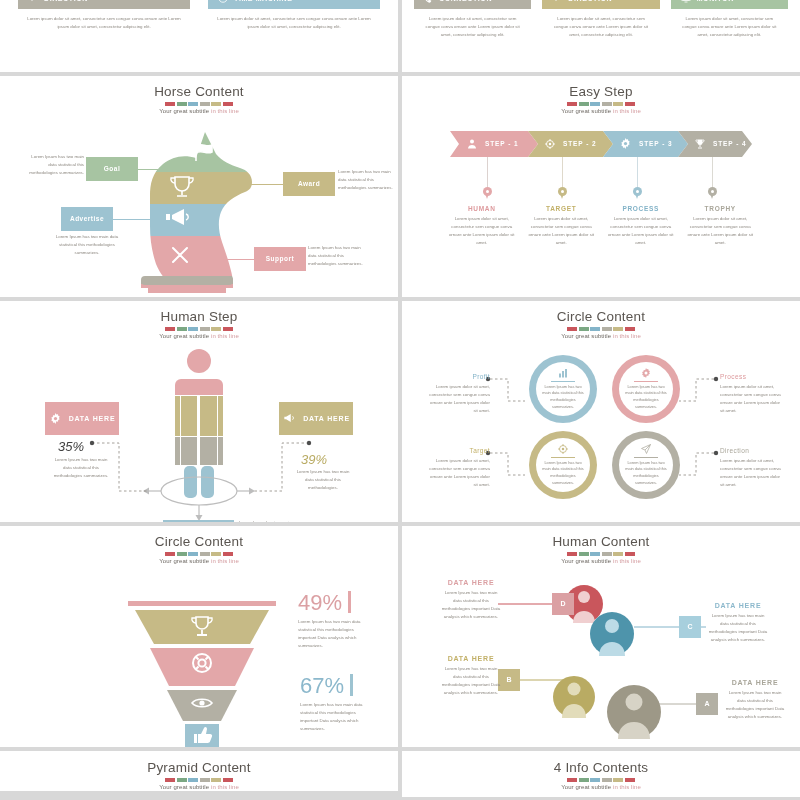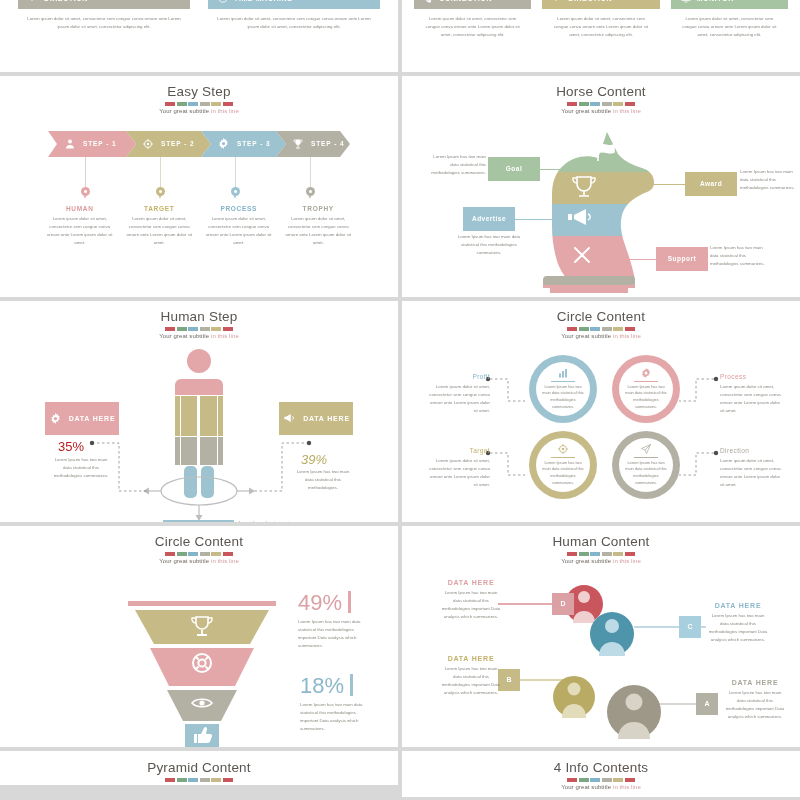--- a/index.html
+++ b/index.html
@@ -192,132 +192,20 @@
           </div>
           <div class="cut-body">
             <div class="lorem">Lorem ipsum dolor sit amet, consectetur sem congue conva ornare ante Lorem ipsum dolor sit amet, consectetur adipiscing elit.</div>
           </div>
         </div>
       </div>
     </div>
   </div>
 
   <div class="row">
-
-    <div class="slide w-half" style="height:221px;">
-      <div class="head">
-        <h2>Easy Step</h2>
-        <div class="accent">
-          <i style="background:#c9565c"></i>
-            <i style="background:#7ba883"></i>
-            <i style="background:#83b4c9"></i>
-            <i style="background:#b3b0a4"></i>
-            <i style="background:#c6ba86"></i>
-            <i style="background:#c9565c"></i>
-        </div>
-        <div class="sub"><span>Your great subtitle </span><em>in this line</em></div>
-      </div>
-
-      <div style="position:relative;margin:17px 48px 0 48px;height:26px;">
-        <svg width="302" height="26" style="position:absolute;left:0;top:0;">
-          <path d="M0 0 h78 l10 13 l-10 13 H0 l9 -13z" fill="#e3a7a9"></path>
-          <path d="M78 0 h75 l10 13 l-10 13 H78 l10 -13z" fill="#c6ba86"></path>
-          <path d="M153 0 h75 l10 13 l-10 13 H153 l10 -13z" fill="#9dc3d1"></path>
-          <path d="M228 0 h64 l10 13 l-10 13 H228 l10 -13z" fill="#b3b0a4"></path>
-        </svg>
-        <div style="position:absolute;left:0;top:0;display:flex;width:302px;height:26px;">
-          <div class="chev" style="width:78px;">
-            <span>
-              <svg width="12" height="12" viewBox="0 0 24 24">
-                  <circle cx="12" cy="7" r="4" fill="#fff"></circle>
-                  <path d="M4 21c0-5 4-7 8-7s8 2 8 7z" fill="#fff"></path>
-                </svg>
-            </span>
-            <span>STEP - 1</span>
-          </div>
-          <div class="chev" style="width:75px;">
-            <span>
-              <svg width="12" height="12" viewBox="0 0 24 24">
-                  <circle cx="12" cy="12" r="7" fill="none" stroke="#fff" stroke-width="1.8"></circle>
-                  <circle cx="12" cy="12" r="2.5" fill="#fff"></circle>
-                  <path d="M12 2v4M12 18v4M2 12h4M18 12h4" stroke="#fff" stroke-width="1.8"></path>
-                </svg>
-            </span>
-            <span>STEP - 2</span>
-          </div>
-          <div class="chev" style="width:75px;">
-            <span>
-              <svg width="13" height="13" viewBox="0 0 24 24">
-                  <path d="M12 2l1.6 2.6 3-.6.4 3 2.8 1.2-1.4 2.7 1.4 2.7-2.8 1.2-.4 3-3-.6L12 22l-1.6-2.6-3 .6-.4-3L4.2 15.6 5.6 12.9 4.2 10.2 7 9l.4-3 3 .6z" fill="#fff"></path>
-                  <circle cx="12" cy="12" r="3" fill="#9dc3d1"></circle>
-                </svg>
-            </span>
-            <span>STEP - 3</span>
-          </div>
-          <div class="chev" style="width:74px;">
-            <span>
-              <svg width="12" height="12" viewBox="0 0 24 24">
-                  <path d="M7 3h10v6a5 5 0 0 1-10 0z" fill="#fff"></path>
-                  <path d="M7 4H4a4 4 0 0 0 4 5M17 4h3a4 4 0 0 1-4 5" stroke="#fff" stroke-width="1.6" fill="none"></path>
-                  <path d="M12 14v4M8 20h8" stroke="#fff" stroke-width="2"></path>
-                </svg>
-            </span>
-            <span>STEP - 4</span>
-          </div>
-        </div>
-      </div>
-
-      <div style="position:relative;margin:0 48px;height:44px;">
-        <div style="display:flex;">
-          <div style="width:75px;">
-            <div style="width:1px;height:30px;background:#dcd2cf;margin:0 auto;"></div>
-            <div class="pin" style="color:#e3a7a9;">
-                <b></b>
-              </div>
-          </div>
-          <div style="width:75px;">
-            <div style="width:1px;height:30px;background:#dfd9cb;margin:0 auto;"></div>
-            <div class="pin" style="color:#c6ba86;">
-                <b></b>
-              </div>
-          </div>
-          <div style="width:75px;">
-            <div style="width:1px;height:30px;background:#cfdde3;margin:0 auto;"></div>
-            <div class="pin" style="color:#9dc3d1;">
-                <b></b>
-              </div>
-          </div>
-          <div style="width:75px;">
-            <div style="width:1px;height:30px;background:#dcdad3;margin:0 auto;"></div>
-            <div class="pin" style="color:#b3b0a4;">
-                <b></b>
-              </div>
-          </div>
-        </div>
-      </div>
-
-      <div style="display:flex;margin:4px 40px 0;">
-        <div style="width:77px;padding:0 3px;">
-          <div class="stepname" style="color:#dd9a9d;">HUMAN</div>
-          <div class="lorem" style="margin-top:3px;">Lorem ipsum dolor sit amet, consectetur sem congue conva ornare ante Lorem ipsum dolor sit amet.</div>
-        </div>
-        <div style="width:77px;padding:0 3px;">
-          <div class="stepname" style="color:#c2b068;">TARGET</div>
-          <div class="lorem" style="margin-top:3px;">Lorem ipsum dolor sit amet, consectetur sem congue conva ornare ante Lorem ipsum dolor sit amet.</div>
-        </div>
-        <div style="width:77px;padding:0 3px;">
-          <div class="stepname" style="color:#82b2c7;">PROCESS</div>
-          <div class="lorem" style="margin-top:3px;">Lorem ipsum dolor sit amet, consectetur sem congue conva ornare ante Lorem ipsum dolor sit amet.</div>
-        </div>
-        <div style="width:77px;padding:0 3px;">
-          <div class="stepname" style="color:#a9a69a;">TROPHY</div>
-          <div class="lorem" style="margin-top:3px;">Lorem ipsum dolor sit amet, consectetur sem congue conva ornare ante Lorem ipsum dolor sit amet.</div>
-        </div>
-      </div>
-    </div>
 
     <div class="slide w-half" style="height:221px;">
       <div class="head">
         <h2>Horse Content</h2>
         <div class="accent">
           <i style="background:#c9565c"></i>
             <i style="background:#7ba883"></i>
             <i style="background:#83b4c9"></i>
             <i style="background:#b3b0a4"></i>
             <i style="background:#c6ba86"></i>
@@ -388,20 +276,132 @@
           <span>Advertise</span>
         </div>
         <div class="lorem" style="position:absolute;left:55px;top:119px;width:64px;">Lorem Ipsum has two main data statistical this methodologies summarizes.</div>
 
         <div class="hbox" style="left:254px;top:133px;width:52px;background:#e3a7a9;">
           <span>Support</span>
         </div>
         <div class="lorem lorem-r" style="position:absolute;left:308px;top:130px;width:58px;">Lorem Ipsum has two main data statistical this methodologies summarizes.</div>
       </div>
     </div>
+
+    <div class="slide w-half" style="height:221px;">
+      <div class="head">
+        <h2>Easy Step</h2>
+        <div class="accent">
+          <i style="background:#c9565c"></i>
+            <i style="background:#7ba883"></i>
+            <i style="background:#83b4c9"></i>
+            <i style="background:#b3b0a4"></i>
+            <i style="background:#c6ba86"></i>
+            <i style="background:#c9565c"></i>
+        </div>
+        <div class="sub"><span>Your great subtitle </span><em>in this line</em></div>
+      </div>
+
+      <div style="position:relative;margin:17px 48px 0 48px;height:26px;">
+        <svg width="302" height="26" style="position:absolute;left:0;top:0;">
+          <path d="M0 0 h78 l10 13 l-10 13 H0 l9 -13z" fill="#e3a7a9"></path>
+          <path d="M78 0 h75 l10 13 l-10 13 H78 l10 -13z" fill="#c6ba86"></path>
+          <path d="M153 0 h75 l10 13 l-10 13 H153 l10 -13z" fill="#9dc3d1"></path>
+          <path d="M228 0 h64 l10 13 l-10 13 H228 l10 -13z" fill="#b3b0a4"></path>
+        </svg>
+        <div style="position:absolute;left:0;top:0;display:flex;width:302px;height:26px;">
+          <div class="chev" style="width:78px;">
+            <span>
+              <svg width="12" height="12" viewBox="0 0 24 24">
+                  <circle cx="12" cy="7" r="4" fill="#fff"></circle>
+                  <path d="M4 21c0-5 4-7 8-7s8 2 8 7z" fill="#fff"></path>
+                </svg>
+            </span>
+            <span>STEP - 1</span>
+          </div>
+          <div class="chev" style="width:75px;">
+            <span>
+              <svg width="12" height="12" viewBox="0 0 24 24">
+                  <circle cx="12" cy="12" r="7" fill="none" stroke="#fff" stroke-width="1.8"></circle>
+                  <circle cx="12" cy="12" r="2.5" fill="#fff"></circle>
+                  <path d="M12 2v4M12 18v4M2 12h4M18 12h4" stroke="#fff" stroke-width="1.8"></path>
+                </svg>
+            </span>
+            <span>STEP - 2</span>
+          </div>
+          <div class="chev" style="width:75px;">
+            <span>
+              <svg width="13" height="13" viewBox="0 0 24 24">
+                  <path d="M12 2l1.6 2.6 3-.6.4 3 2.8 1.2-1.4 2.7 1.4 2.7-2.8 1.2-.4 3-3-.6L12 22l-1.6-2.6-3 .6-.4-3L4.2 15.6 5.6 12.9 4.2 10.2 7 9l.4-3 3 .6z" fill="#fff"></path>
+                  <circle cx="12" cy="12" r="3" fill="#9dc3d1"></circle>
+                </svg>
+            </span>
+            <span>STEP - 3</span>
+          </div>
+          <div class="chev" style="width:74px;">
+            <span>
+              <svg width="12" height="12" viewBox="0 0 24 24">
+                  <path d="M7 3h10v6a5 5 0 0 1-10 0z" fill="#fff"></path>
+                  <path d="M7 4H4a4 4 0 0 0 4 5M17 4h3a4 4 0 0 1-4 5" stroke="#fff" stroke-width="1.6" fill="none"></path>
+                  <path d="M12 14v4M8 20h8" stroke="#fff" stroke-width="2"></path>
+                </svg>
+            </span>
+            <span>STEP - 4</span>
+          </div>
+        </div>
+      </div>
+
+      <div style="position:relative;margin:0 48px;height:44px;">
+        <div style="display:flex;">
+          <div style="width:75px;">
+            <div style="width:1px;height:30px;background:#dcd2cf;margin:0 auto;"></div>
+            <div class="pin" style="color:#e3a7a9;">
+                <b></b>
+              </div>
+          </div>
+          <div style="width:75px;">
+            <div style="width:1px;height:30px;background:#dfd9cb;margin:0 auto;"></div>
+            <div class="pin" style="color:#c6ba86;">
+                <b></b>
+              </div>
+          </div>
+          <div style="width:75px;">
+            <div style="width:1px;height:30px;background:#cfdde3;margin:0 auto;"></div>
+            <div class="pin" style="color:#9dc3d1;">
+                <b></b>
+              </div>
+          </div>
+          <div style="width:75px;">
+            <div style="width:1px;height:30px;background:#dcdad3;margin:0 auto;"></div>
+            <div class="pin" style="color:#b3b0a4;">
+                <b></b>
+              </div>
+          </div>
+        </div>
+      </div>
+
+      <div style="display:flex;margin:4px 40px 0;">
+        <div style="width:77px;padding:0 3px;">
+          <div class="stepname" style="color:#dd9a9d;">HUMAN</div>
+          <div class="lorem" style="margin-top:3px;">Lorem ipsum dolor sit amet, consectetur sem congue conva ornare ante Lorem ipsum dolor sit amet.</div>
+        </div>
+        <div style="width:77px;padding:0 3px;">
+          <div class="stepname" style="color:#c2b068;">TARGET</div>
+          <div class="lorem" style="margin-top:3px;">Lorem ipsum dolor sit amet, consectetur sem congue conva ornare ante Lorem ipsum dolor sit amet.</div>
+        </div>
+        <div style="width:77px;padding:0 3px;">
+          <div class="stepname" style="color:#82b2c7;">PROCESS</div>
+          <div class="lorem" style="margin-top:3px;">Lorem ipsum dolor sit amet, consectetur sem congue conva ornare ante Lorem ipsum dolor sit amet.</div>
+        </div>
+        <div style="width:77px;padding:0 3px;">
+          <div class="stepname" style="color:#a9a69a;">TROPHY</div>
+          <div class="lorem" style="margin-top:3px;">Lorem ipsum dolor sit amet, consectetur sem congue conva ornare ante Lorem ipsum dolor sit amet.</div>
+        </div>
+      </div>
+    </div>
   </div>
 
   <div class="row">
 
     <div class="slide w-half" style="height:221px;">
       <div class="head">
         <h2>Human Step</h2>
         <div class="accent">
           <i style="background:#c9565c"></i>
             <i style="background:#7ba883"></i>
@@ -445,21 +445,21 @@
         <div class="dbox" style="position:absolute;left:45px;top:63px;width:74px;height:33px;background:#e3a7a9;">
           <span>
             <svg width="13" height="13" viewBox="0 0 24 24">
                 <path d="M12 2l1.6 2.6 3-.6.4 3 2.8 1.2-1.4 2.7 1.4 2.7-2.8 1.2-.4 3-3-.6L12 22l-1.6-2.6-3 .6-.4-3L4.2 15.6 5.6 12.9 4.2 10.2 7 9l.4-3 3 .6z" fill="#fff"></path>
                 <circle cx="12" cy="12" r="3" fill="#e3a7a9"></circle>
               </svg>
           </span>
           <span>DATA HERE</span>
         </div>
         <div style="position:absolute;left:58px;top:100px;">
-          <div class="pct" style="color:#b91c1c;">35%</div>
+          <div class="pct" style="color:#404040;font-style:italic;">35%</div>
         </div>
         <div class="lorem" style="position:absolute;left:50px;top:117px;width:62px;">Lorem Ipsum has two main data statistical this methodologies summarizes.</div>
 
         <div class="dbox" style="position:absolute;left:279px;top:63px;width:74px;height:33px;background:#c6ba86;">
           <span>
             <svg width="14" height="14" viewBox="0 0 24 24">
                 <path d="M4 10v4h3l8 5V5L7 10z" fill="#fff"></path>
                 <path d="M18 9c2 1.5 2 4.5 0 6" stroke="#fff" stroke-width="1.6" fill="none"></path>
               </svg>
           </span>
@@ -625,21 +625,21 @@
         </svg>
 
 
         <div style="position:absolute;left:298px;top:27px;width:72px;">
           <div><span class="fpct" style="color:#dba0a3;">49%</span><i class="fbar" style="background:#e3a7a9;"></i></div>
           <div class="lorem lorem-r" style="margin-top:4px;">Lorem Ipsum has two main data statistical this methodologies important Data analysis which summarizes.</div>
         </div>
 
 
         <div style="position:absolute;left:300px;top:110px;width:72px;">
-          <div><span class="fpct" style="color:#8cb8cc;">18%</span><i class="fbar" style="background:#9dc3d1;"></i></div>
+          <div><span class="fpct" style="color:#8cb8cc;">67%</span><i class="fbar" style="background:#9dc3d1;"></i></div>
           <div class="lorem lorem-r" style="margin-top:4px;">Lorem Ipsum has two main data statistical this methodologies important Data analysis which summarizes.</div>
         </div>
       </div>
     </div>
 
     <div class="slide w-half" style="height:221px;">
       <div class="head">
         <h2>Human Content</h2>
         <div class="accent">
           <i style="background:#c9565c"></i>
@@ -704,21 +704,21 @@
         </div>
         <div style="position:absolute;left:322px;top:115px;width:62px;">
           <div class="dh" style="color:#a9a69a;text-align:center;">DATA HERE</div>
           <div class="lorem" style="margin-top:3px;">Lorem Ipsum has two main data statistical this methodologies important Data analysis which summarizes.</div>
         </div>
       </div>
     </div>
   </div>
 
   <div class="row">
-    <div class="slide w-half" style="height:34px;">
+    <div class="slide w-half" style="height:40px;">
       <div class="head" style="padding-top:9px;">
         <h2>Pyramid Content</h2>
         <div class="accent">
           <i style="background:#c9565c"></i>
             <i style="background:#7ba883"></i>
             <i style="background:#83b4c9"></i>
             <i style="background:#b3b0a4"></i>
             <i style="background:#c6ba86"></i>
             <i style="background:#c9565c"></i>
         </div>

